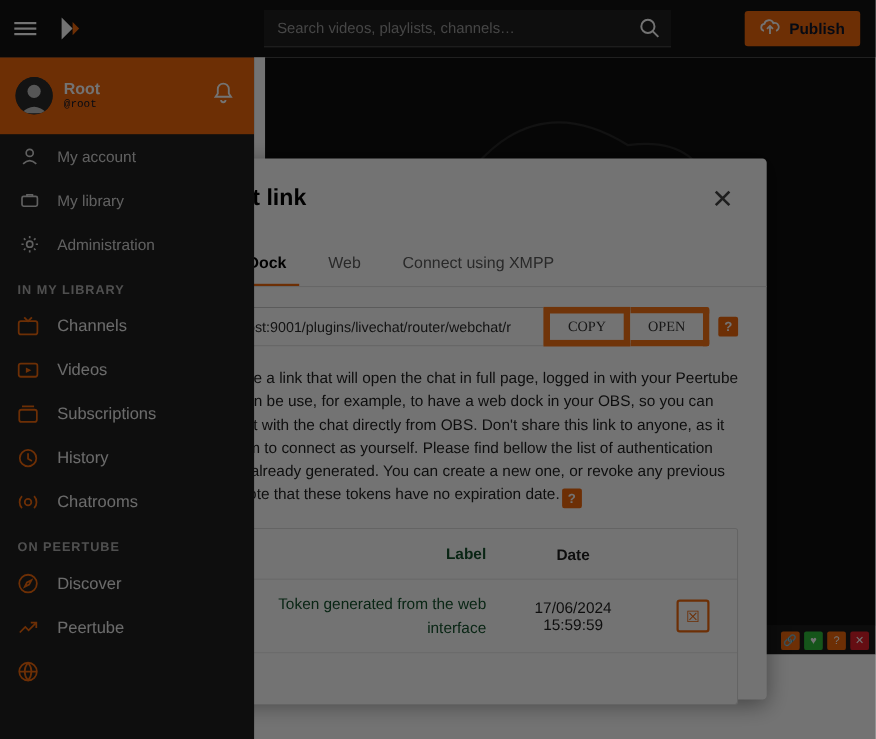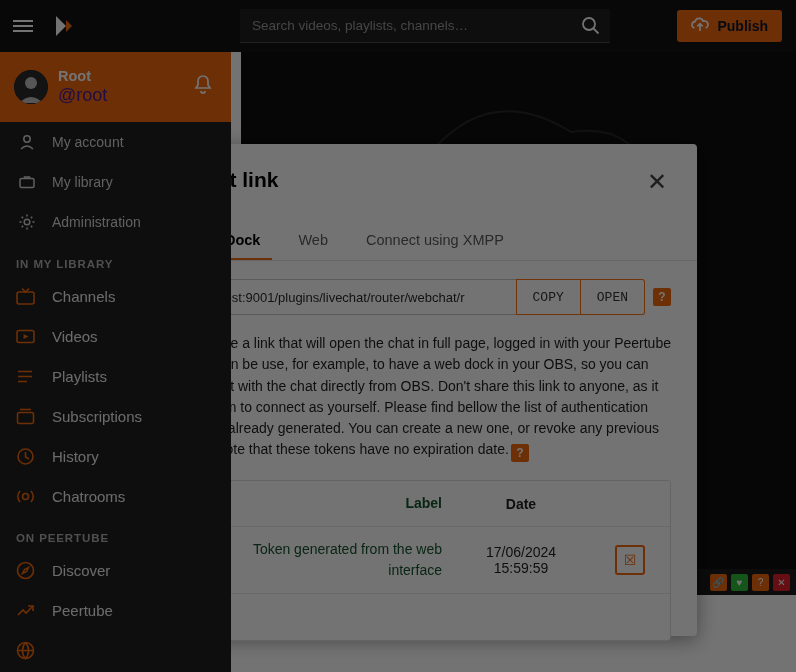--- a/index.html
+++ b/index.html
@@ -95,21 +95,21 @@
     position: relative;
   }
   .avatar {
     width: 34px; height: 34px; border-radius: 50%;
     background: #2b2b2b;
     display: flex; align-items: center; justify-content: center;
     overflow: hidden;
   }
   .acct-text { margin-left: 10px; line-height: 1.15; }
   .acct-name { color: #fff; font-size: 14.5px; font-weight: bold; }
-  .acct-handle { color: #4c1d95; font-size: 18px; }
+  .acct-handle { color: #0f172a; font-size: 10px; font-family: Liberation Mono, monospace; }
   .bell-btn {
     position: absolute; right: 18px; top: 22px;
     cursor: pointer;
   }
   .nav-item {
     height: 40px;
     display: flex; align-items: center;
     padding-left: 16px;
     color: #d6d6d6; font-size: 14px;
     cursor: pointer;
@@ -220,26 +220,26 @@
     flex: 1;
     border: 1px solid #c9c9c9;
     border-right: none;
     border-radius: 3px 0 0 3px;
     padding: 0 10px;
     font-size: 13px; color: #2b2b2b;
     outline: none;
     font-family: "Liberation Sans", sans-serif;
   }
   .url-btn {
-    border: 1px solid #f97316;
+    border: 6px solid #f97316;
     background: #fff;
     font-size: 13px; color: #333;
     padding: 0 16px;
     cursor: pointer;
-    font-family: Liberation Mono, monospace;
+    font-family: Liberation Serif, serif;
   }
   .url-btn.last { border-radius: 0 3px 3px 0; border-left: none; }
   .help-badge {
     width: 18px; height: 18px;
     background: #f1680d; color: #fff;
     font-size: 12px; font-weight: bold;
     display: inline-flex; align-items: center; justify-content: center;
     border-radius: 2px;
     margin-left: 8px; align-self: center;
     cursor: pointer;
@@ -398,28 +398,20 @@
         <svg width="21" height="21" viewBox="0 0 21 21" fill="none" stroke="#f1680d" stroke-width="1.6">
           <rect x="2" y="4.5" width="17" height="12" rx="2"></rect>
             <path d="M8.5 8 l5 2.5 l-5 2.5 z" fill="#f1680d" stroke="none"></path>
         </svg>
       </span>
       <span class="lbl">Videos</span>
     </div>
     <div class="nav-big">
       <span class="ico">
         <svg width="21" height="21" viewBox="0 0 21 21" fill="none" stroke="#f1680d" stroke-width="1.6">
-          <path d="M3 5.5 h14 M3 10.5 h14 M3 15.5 h9"></path>
-        </svg>
-      </span>
-      <span class="lbl">Playlists</span>
-    </div>
-    <div class="nav-big">
-      <span class="ico">
-        <svg width="21" height="21" viewBox="0 0 21 21" fill="none" stroke="#f1680d" stroke-width="1.6">
           <rect x="2.5" y="6.5" width="16" height="11" rx="2"></rect>
             <path d="M5 3.5 h11"></path>
         </svg>
       </span>
       <span class="lbl">Subscriptions</span>
     </div>
     <div class="nav-big">
       <span class="ico">
         <svg width="21" height="21" viewBox="0 0 21 21" fill="none" stroke="#f1680d" stroke-width="1.6">
           <circle cx="10.5" cy="10.5" r="7.5"></circle>

